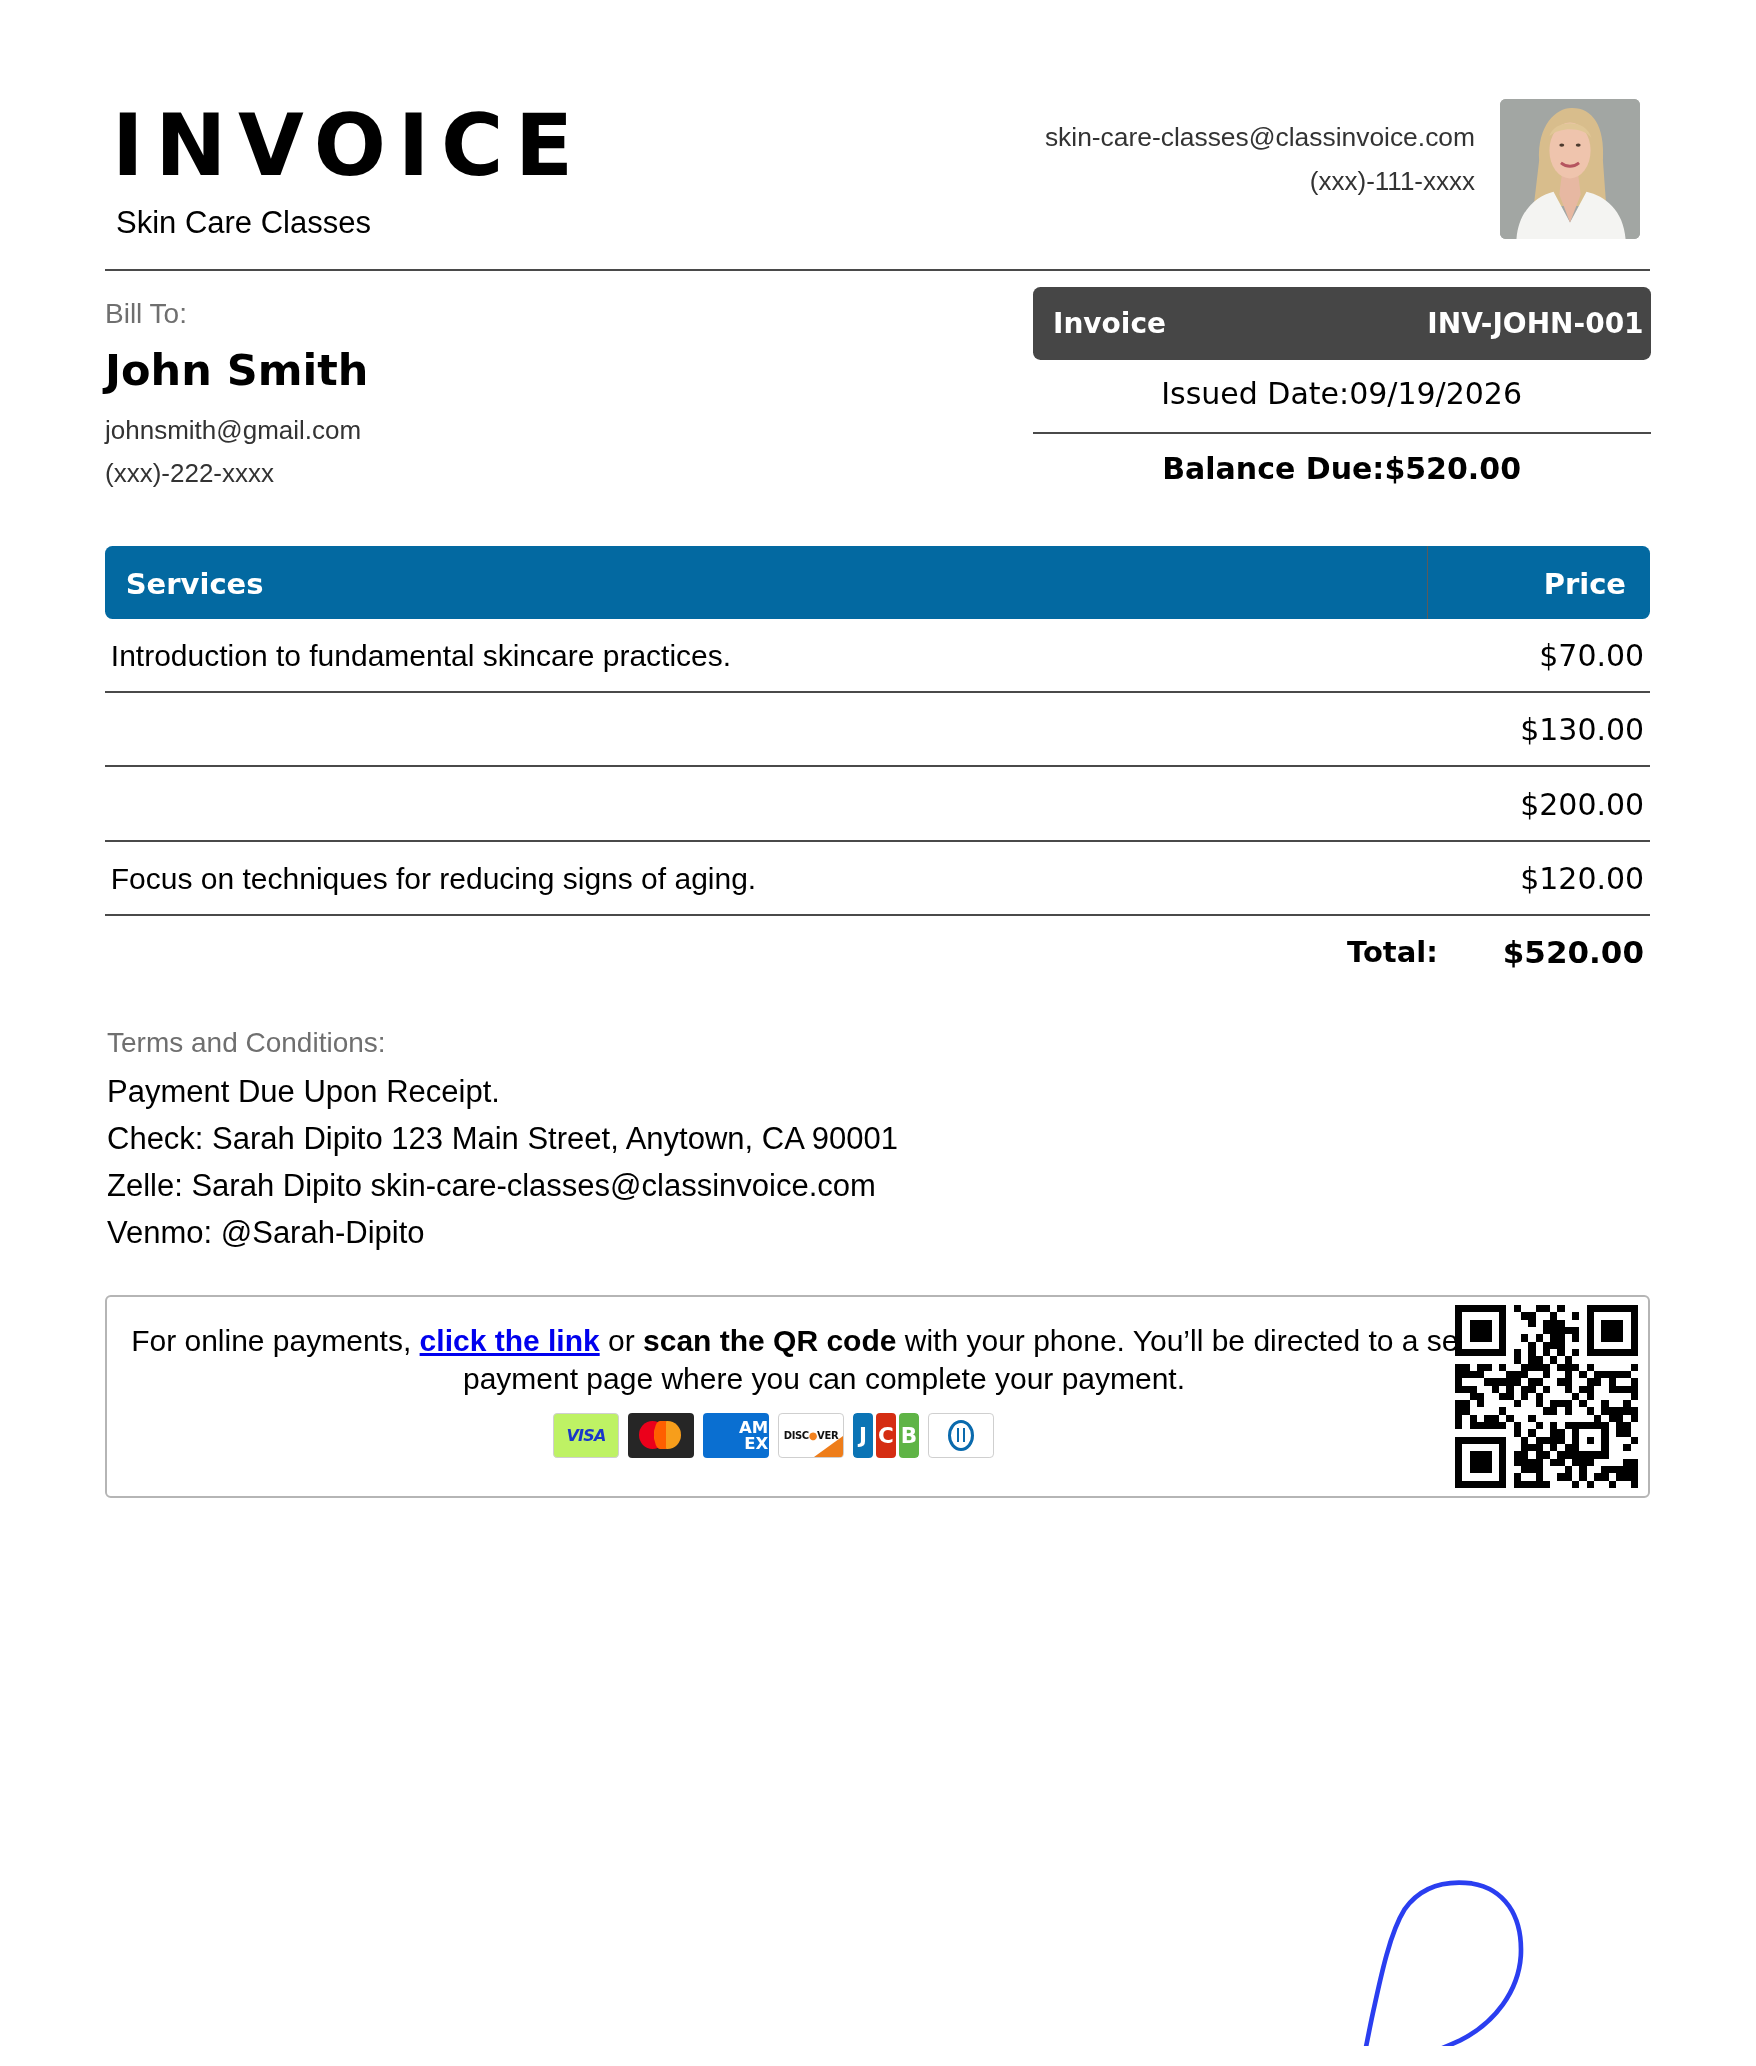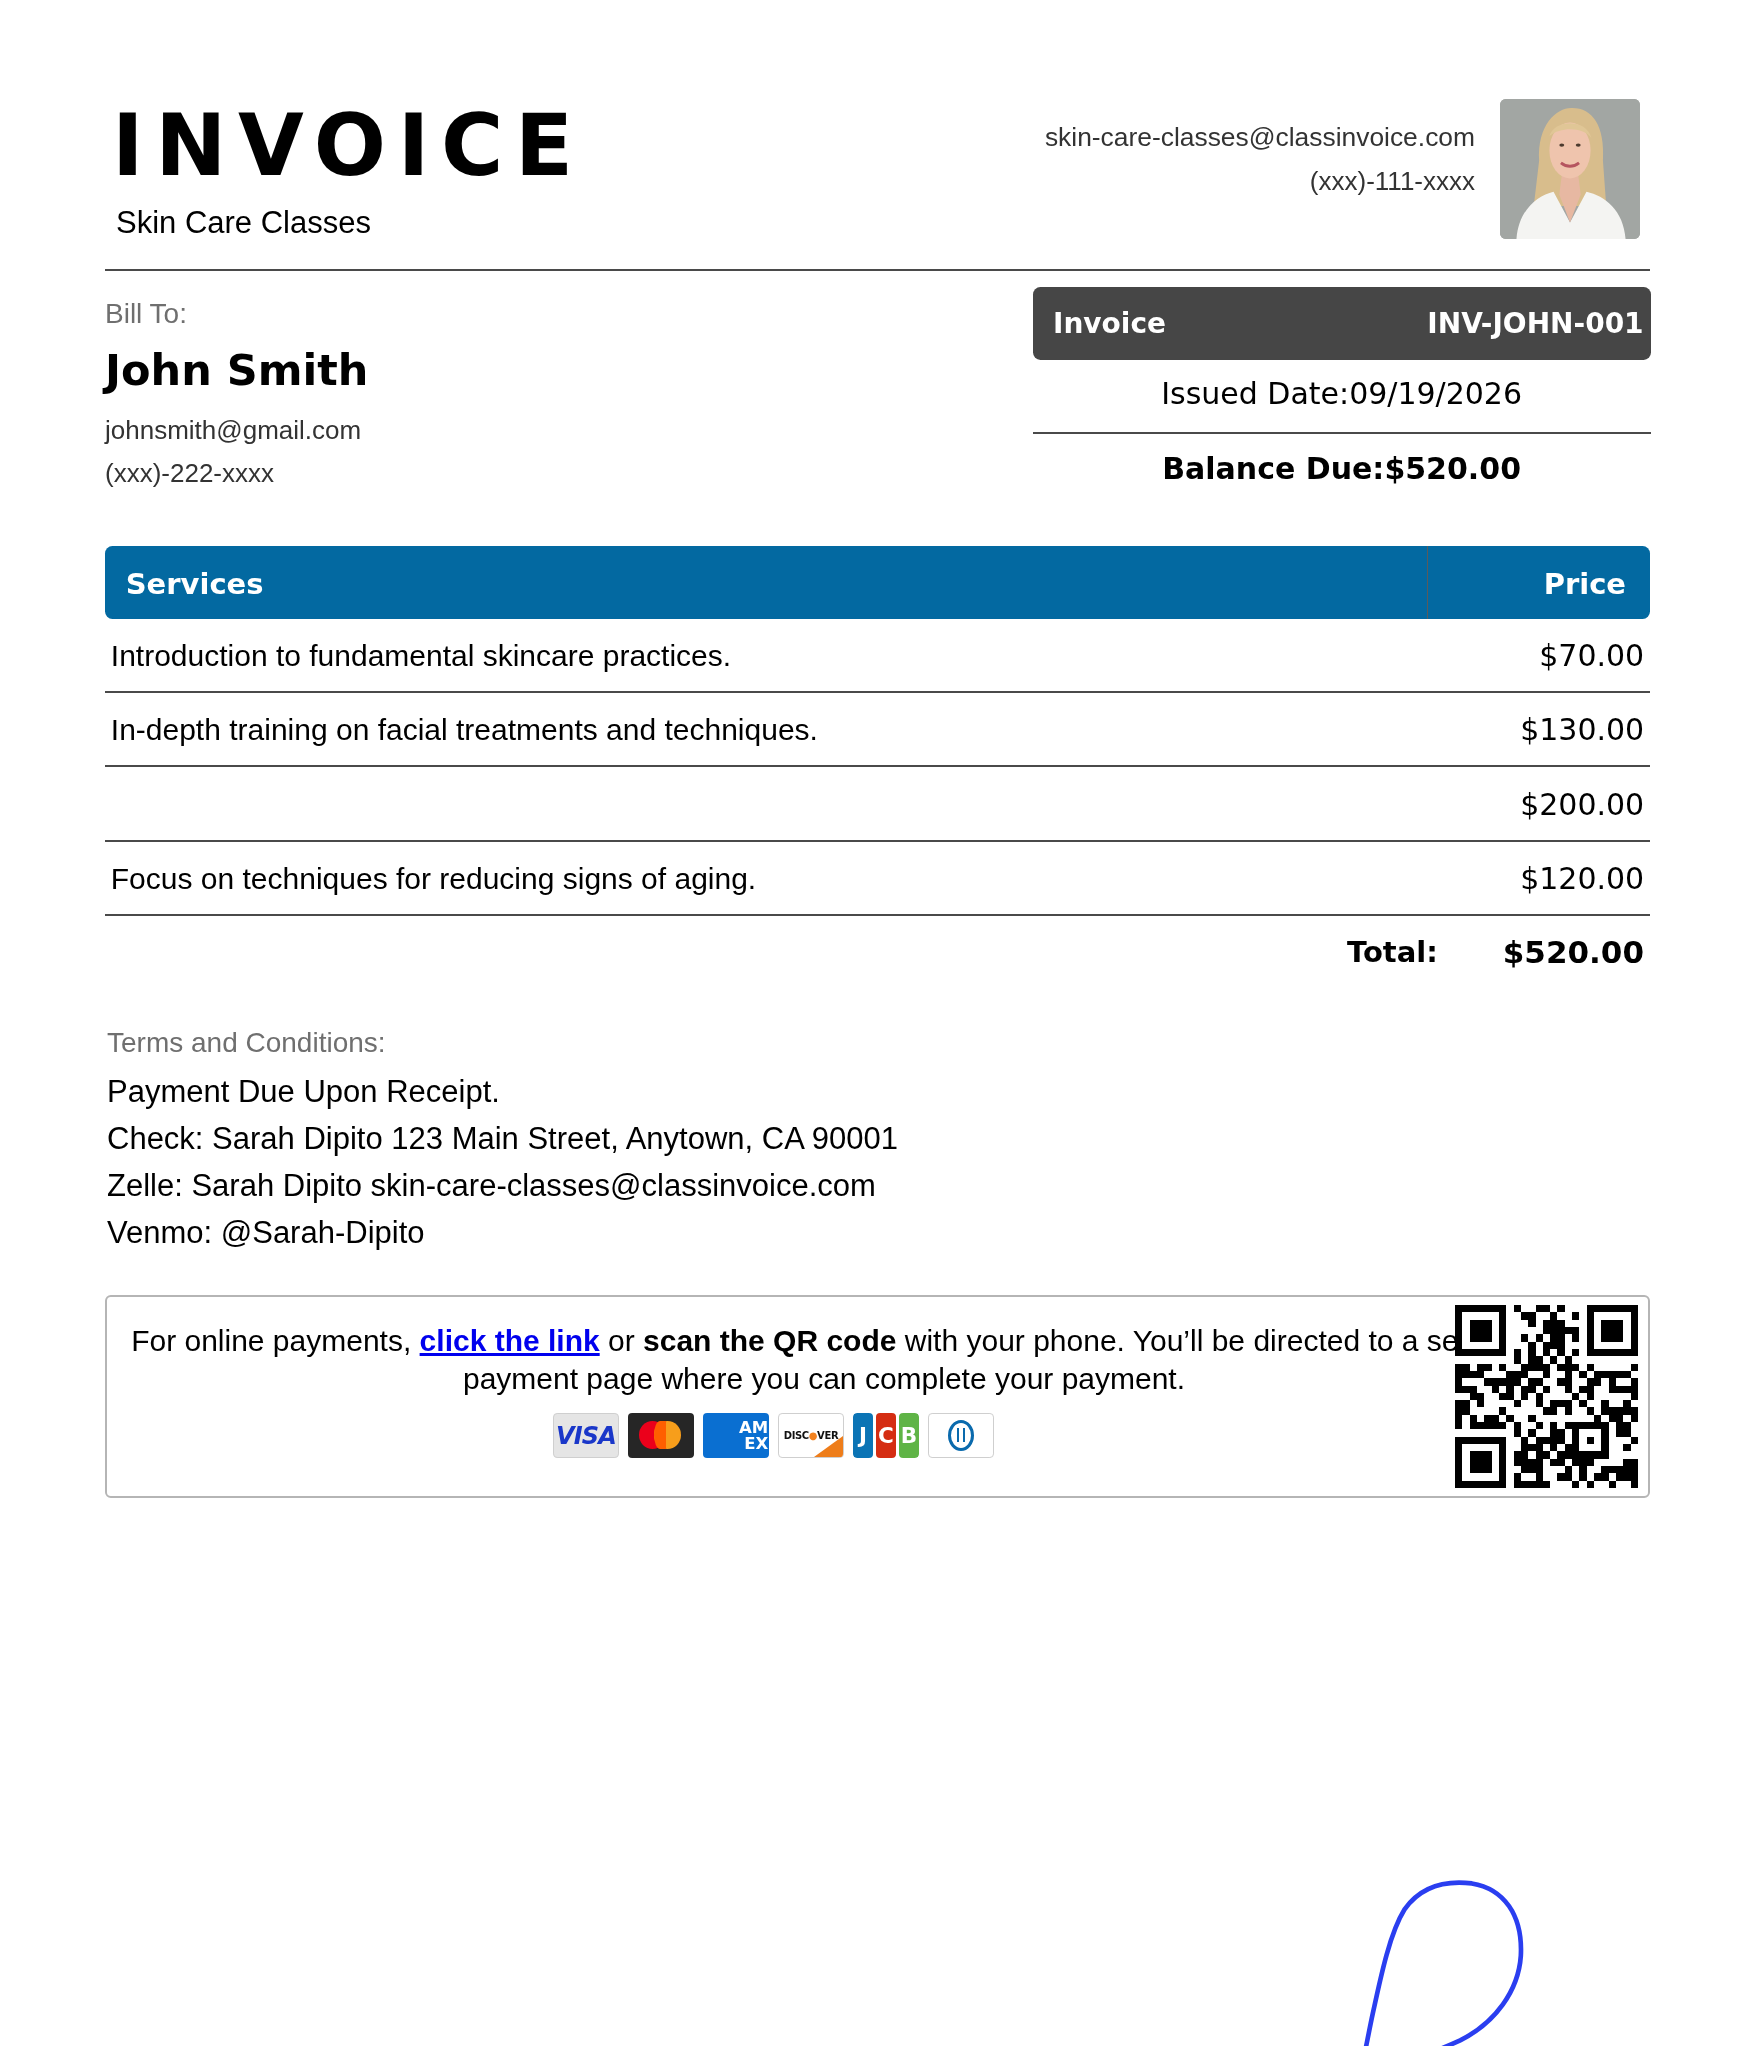--- a/index.html
+++ b/index.html
@@ -53,22 +53,22 @@
 
   
   .pay-box { left: 105px; top: 1295px; width: 1545px; height: 203px; box-sizing: border-box;
              border: 2.1px solid #b5b5b5; border-radius: 5.8px; }
   .pay-text { position: absolute; left: 16.5px; top: 25px; width: 1401px; text-align: center; font-size: 30px; line-height: 38px; }
   .pay-text a { color: #0000ee; font-weight: 700; text-decoration: underline; }
   .pay-text b { font-weight: 700; }
   .cards { position: absolute; left: 446px; top: 116px; display: flex; gap: 9px; }
   .card { width: 66px; height: 45px; border-radius: 4.1px; box-sizing: border-box; position: relative; overflow: hidden;
           display: flex; align-items: center; justify-content: center; }
-  .card.visa { background: #e5e5e5; border: 1.7px solid #cfcfcf; color: #1a37c9; font-weight: 700; font-style: italic;
-               font-family: "DejaVu Sans", sans-serif; font-size: 24px; letter-spacing: -0.8px; }
+  .card.visa { background: #bef264; border: 1.7px solid #cfcfcf; color: #1a37c9; font-weight: 700; font-style: italic;
+               font-family: "DejaVu Sans", sans-serif; font-size: 16px; letter-spacing: -0.8px; }
   .card.mc { background: #262626; }
   .card.mc .c { position: absolute; top: 8.3px; width: 27px; height: 28px; border-radius: 50%; }
   .card.mc .r { left: 10.7px; background: #eb001b; }
   .card.mc .o { left: 26px; background: #f79e1b; }
   .card.mc .m { left: 26px; width: 12.4px; background: #ff5f00; border-radius: 50% 0 0 50% / 50%; }
   .card.amex { background: #0a6fd1; color: #fff; font-weight: 700; font-family: "DejaVu Sans", sans-serif;
                font-size: 16.5px; line-height: 15.7px; text-align: right; justify-content: flex-end; padding-right: 0.8px; }
   .card.disc { background: #fff; border: 1.7px solid #cfcfcf; font-family: "DejaVu Sans", sans-serif; font-weight: 700;
                font-size: 10px; letter-spacing: -0.4px; color: #111; }
   .card.disc .o { color: #f2821f; }
@@ -141,21 +141,20 @@
   <span class="c1">Services</span>
   <span class="vsep"></span>
   <span class="c2">Price</span>
 </div>
 
 <div class="abs row" style="top:619px">
   <span class="desc">Introduction to fundamental skincare practices.</span>
   <span class="price">$70.00</span>
 </div>
 <div class="abs row" style="top:693px">
-  <span class="desc">In-depth training on facial treatments and techniques.</span>
   <span class="price">$130.00</span>
 </div>
 <div class="abs row" style="top:768px">
   <span class="price">$200.00</span>
 </div>
 <div class="abs row" style="top:842px">
   <span class="desc">Focus on techniques for reducing signs of aging.</span>
   <span class="price">$120.00</span>
 </div>
 

